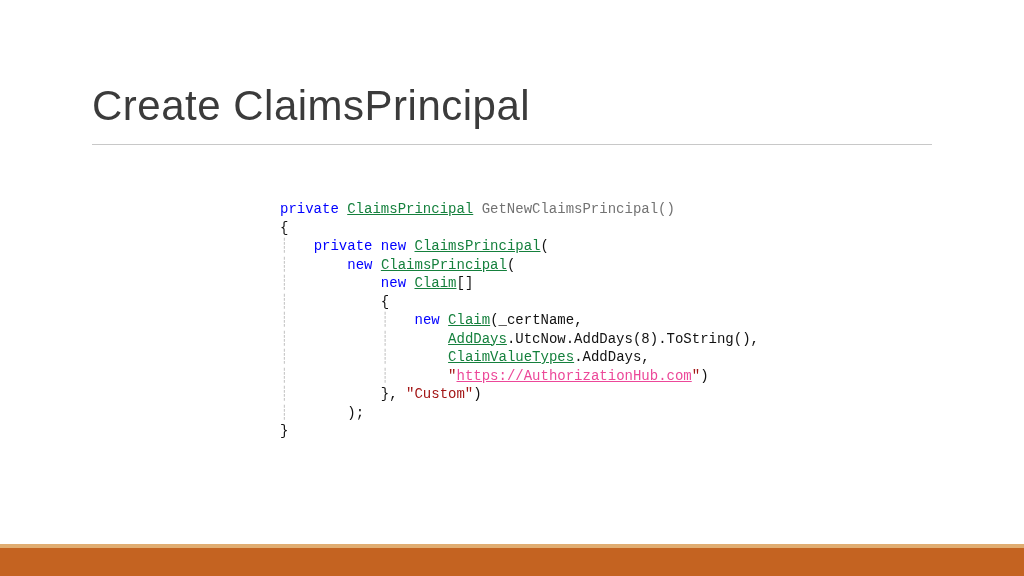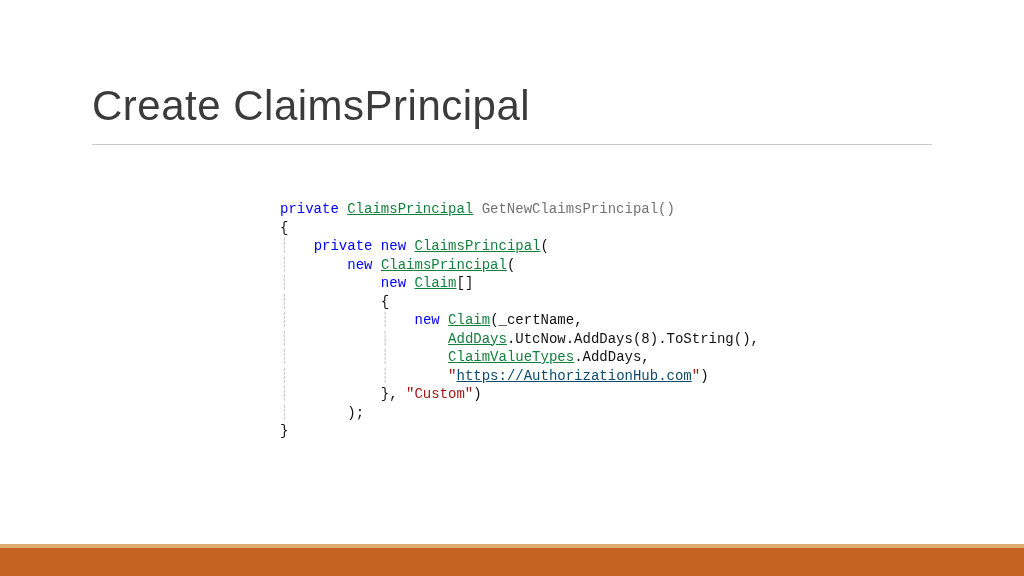--- a/index.html
+++ b/index.html
@@ -7,21 +7,21 @@
     .slide { position:relative; width:1024px; height:576px; }
     .title-wrap { position:absolute; left:92px; top:82px; width:840px; }
     .title { font-size:42px; font-weight:300; color:#3b3b3b; letter-spacing:0.5px; line-height:1.15; }
     .title-rule { margin-top:14px; border:none; border-top:1px solid #c8c8c8; }
     .code-block { position:absolute; left:280px; top:200px; font-family:Consolas,"Courier New",monospace; font-size:14px; line-height:18.5px; color:#111; white-space:pre; }
     .kw  { color:#0000ff; }   
     .typ { color:#15803d;text-decoration:underline; }   
     .id  { color:#737373; }
     .pun { color:#111; }
     .str { color:#a31515; }
-    .lnk { color:#0c4a6e; text-decoration:underline; }
+    .lnk { color:#ec4899; text-decoration:underline; }
     .guide { color:#c7c7c7; }
     .footer { position:absolute; left:0; bottom:0; width:1024px; }
     .footer-top { height:4px; background:#e0ad71; }
     .footer-main { height:28px; background:#c46321; }
   </style>
 </head>
 <body>
 
 <div class="slide">
 

